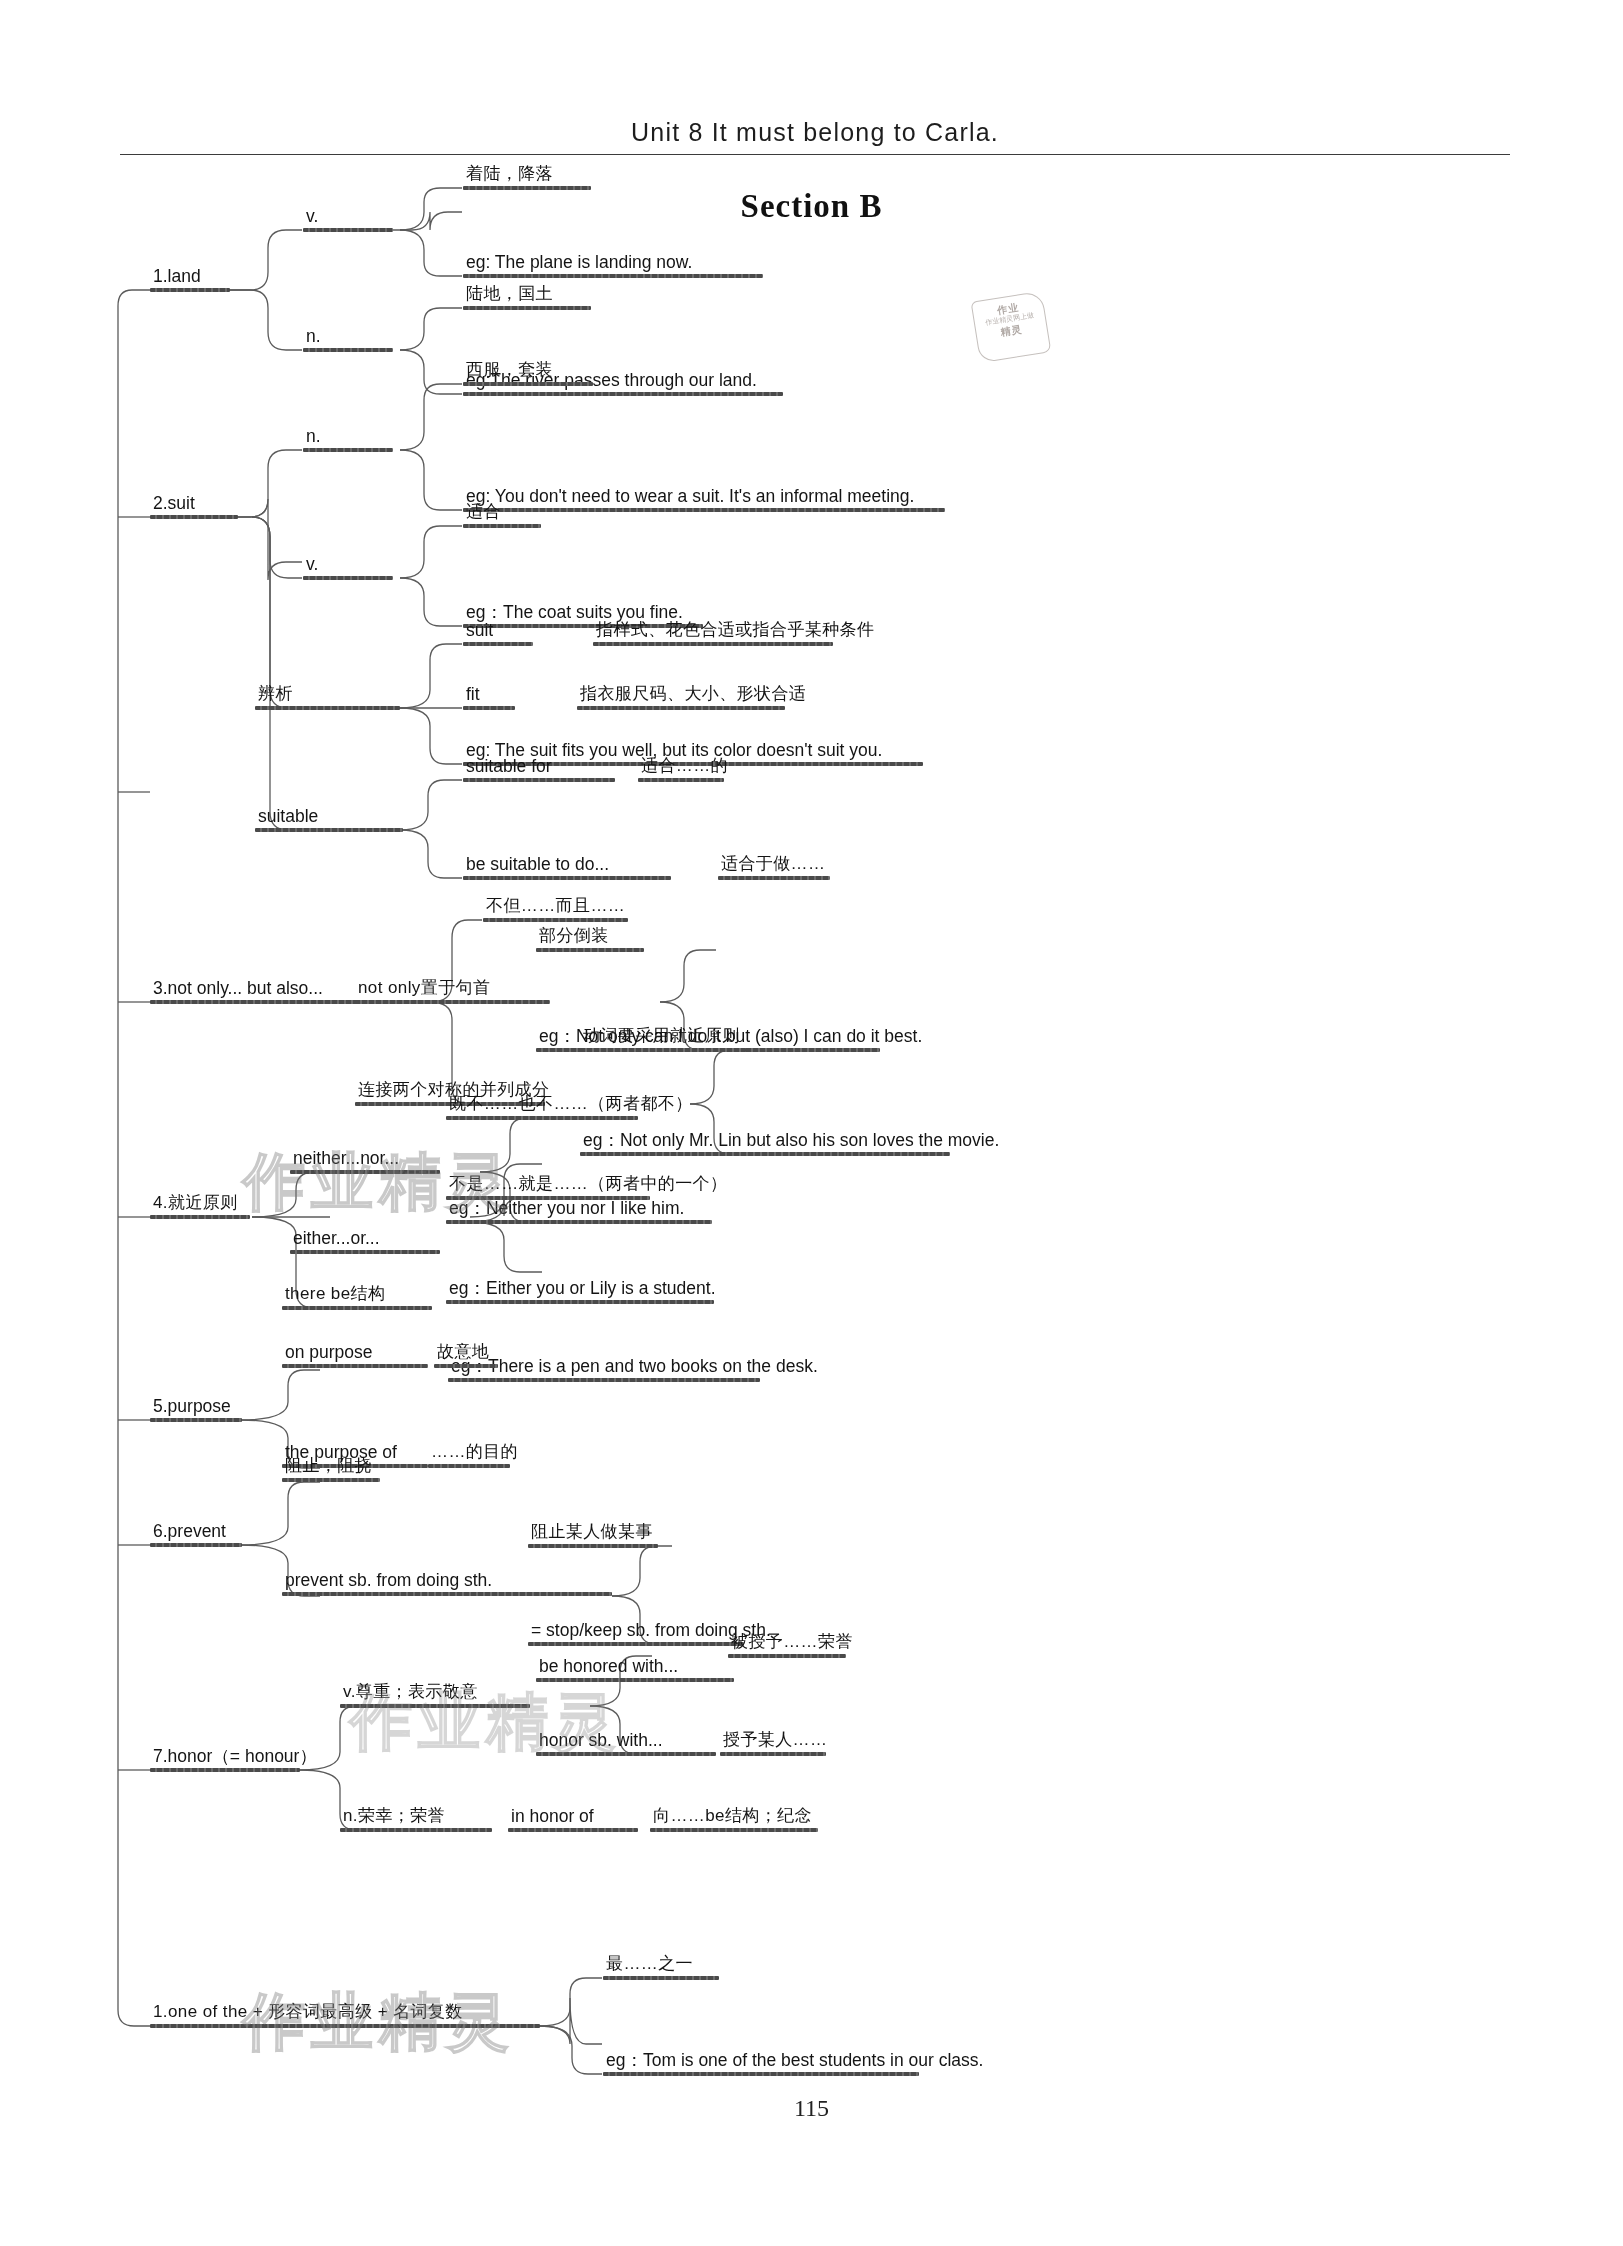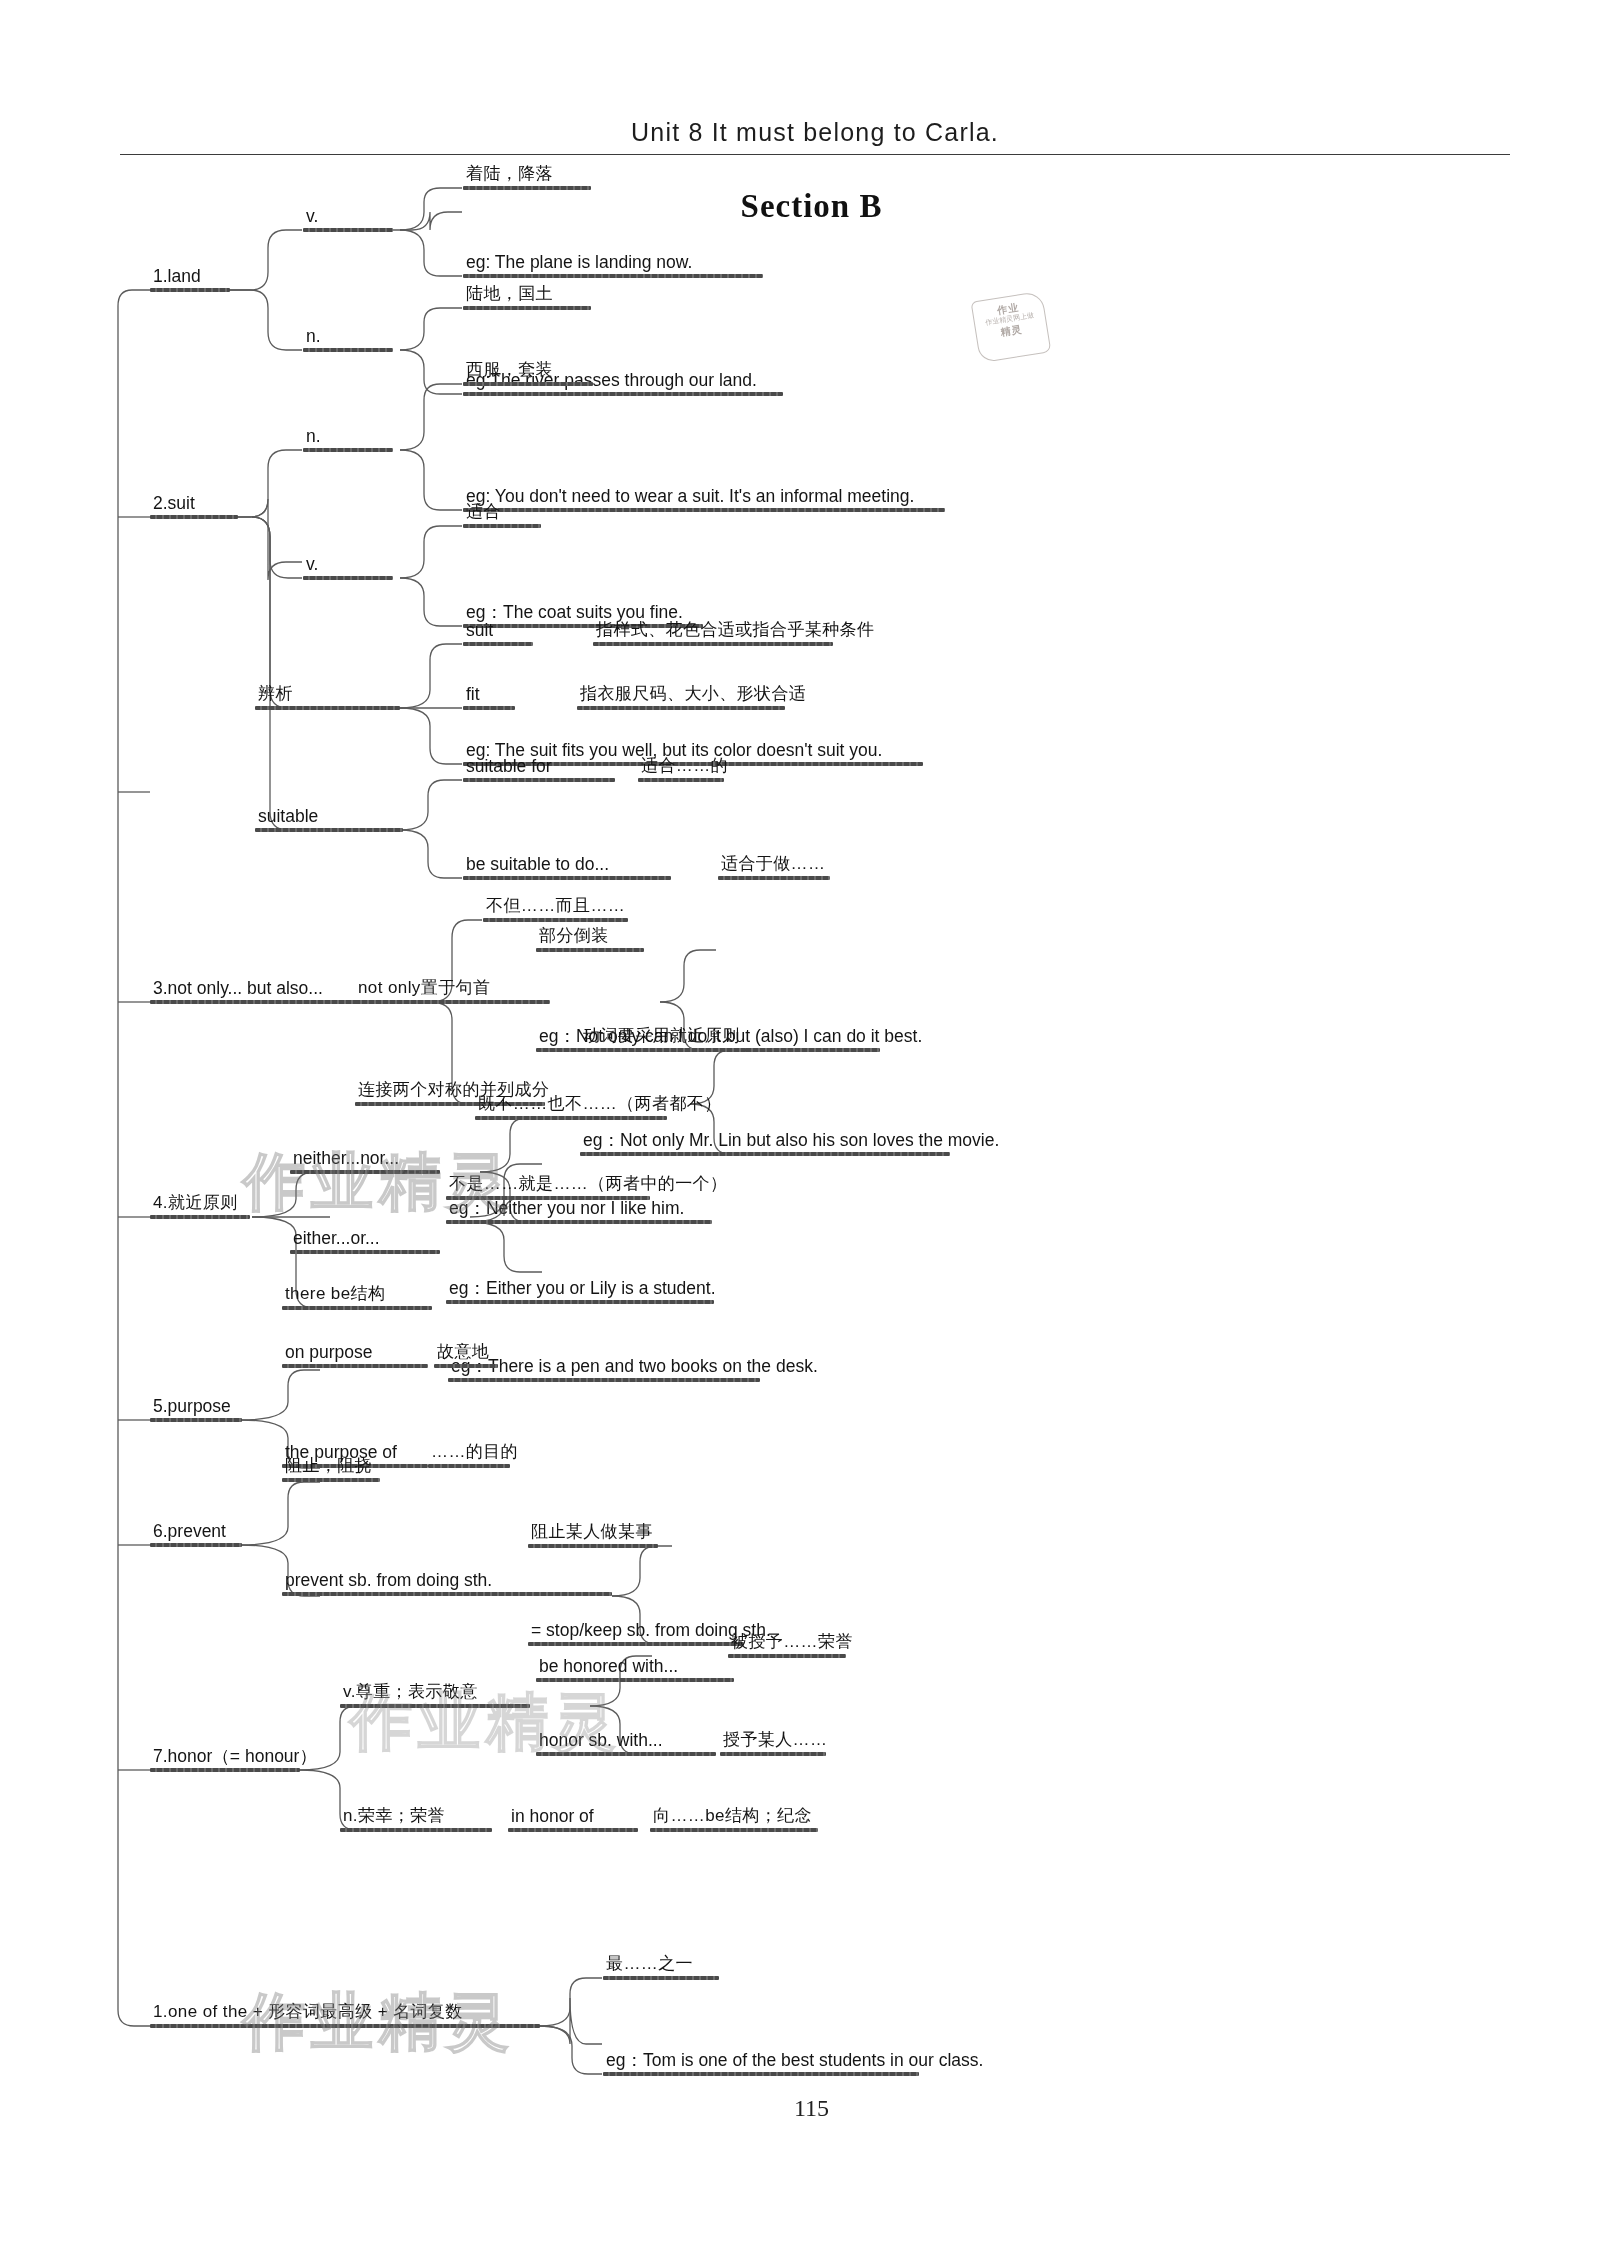--- a/index.html
+++ b/index.html
@@ -331,21 +331,21 @@
   </div>
 
   <div class="node cn" style="left:150px; top:1193px;">
     <span class="lbl">4.就近原则</span>
     <span class="bar" style="width:100px"></span>
   </div>
   <div class="node" style="left:290px; top:1148px;">
     <span class="lbl">neither...nor...</span>
     <span class="bar" style="width:150px"></span>
   </div>
-  <div class="node cn" style="left:446px; top:1094px;margin-left:29px;">
+  <div class="node cn" style="left:446px; top:1094px;">
     <span class="lbl">既不……也不……（两者都不）</span>
     <span class="bar" style="width:192px"></span>
   </div>
   <div class="node" style="left:446px; top:1198px;">
     <span class="lbl">eg：Neither you nor I like him.</span>
     <span class="bar" style="width:266px"></span>
   </div>
   <div class="node" style="left:290px; top:1228px;">
     <span class="lbl">either...or...</span>
     <span class="bar" style="width:150px"></span>

